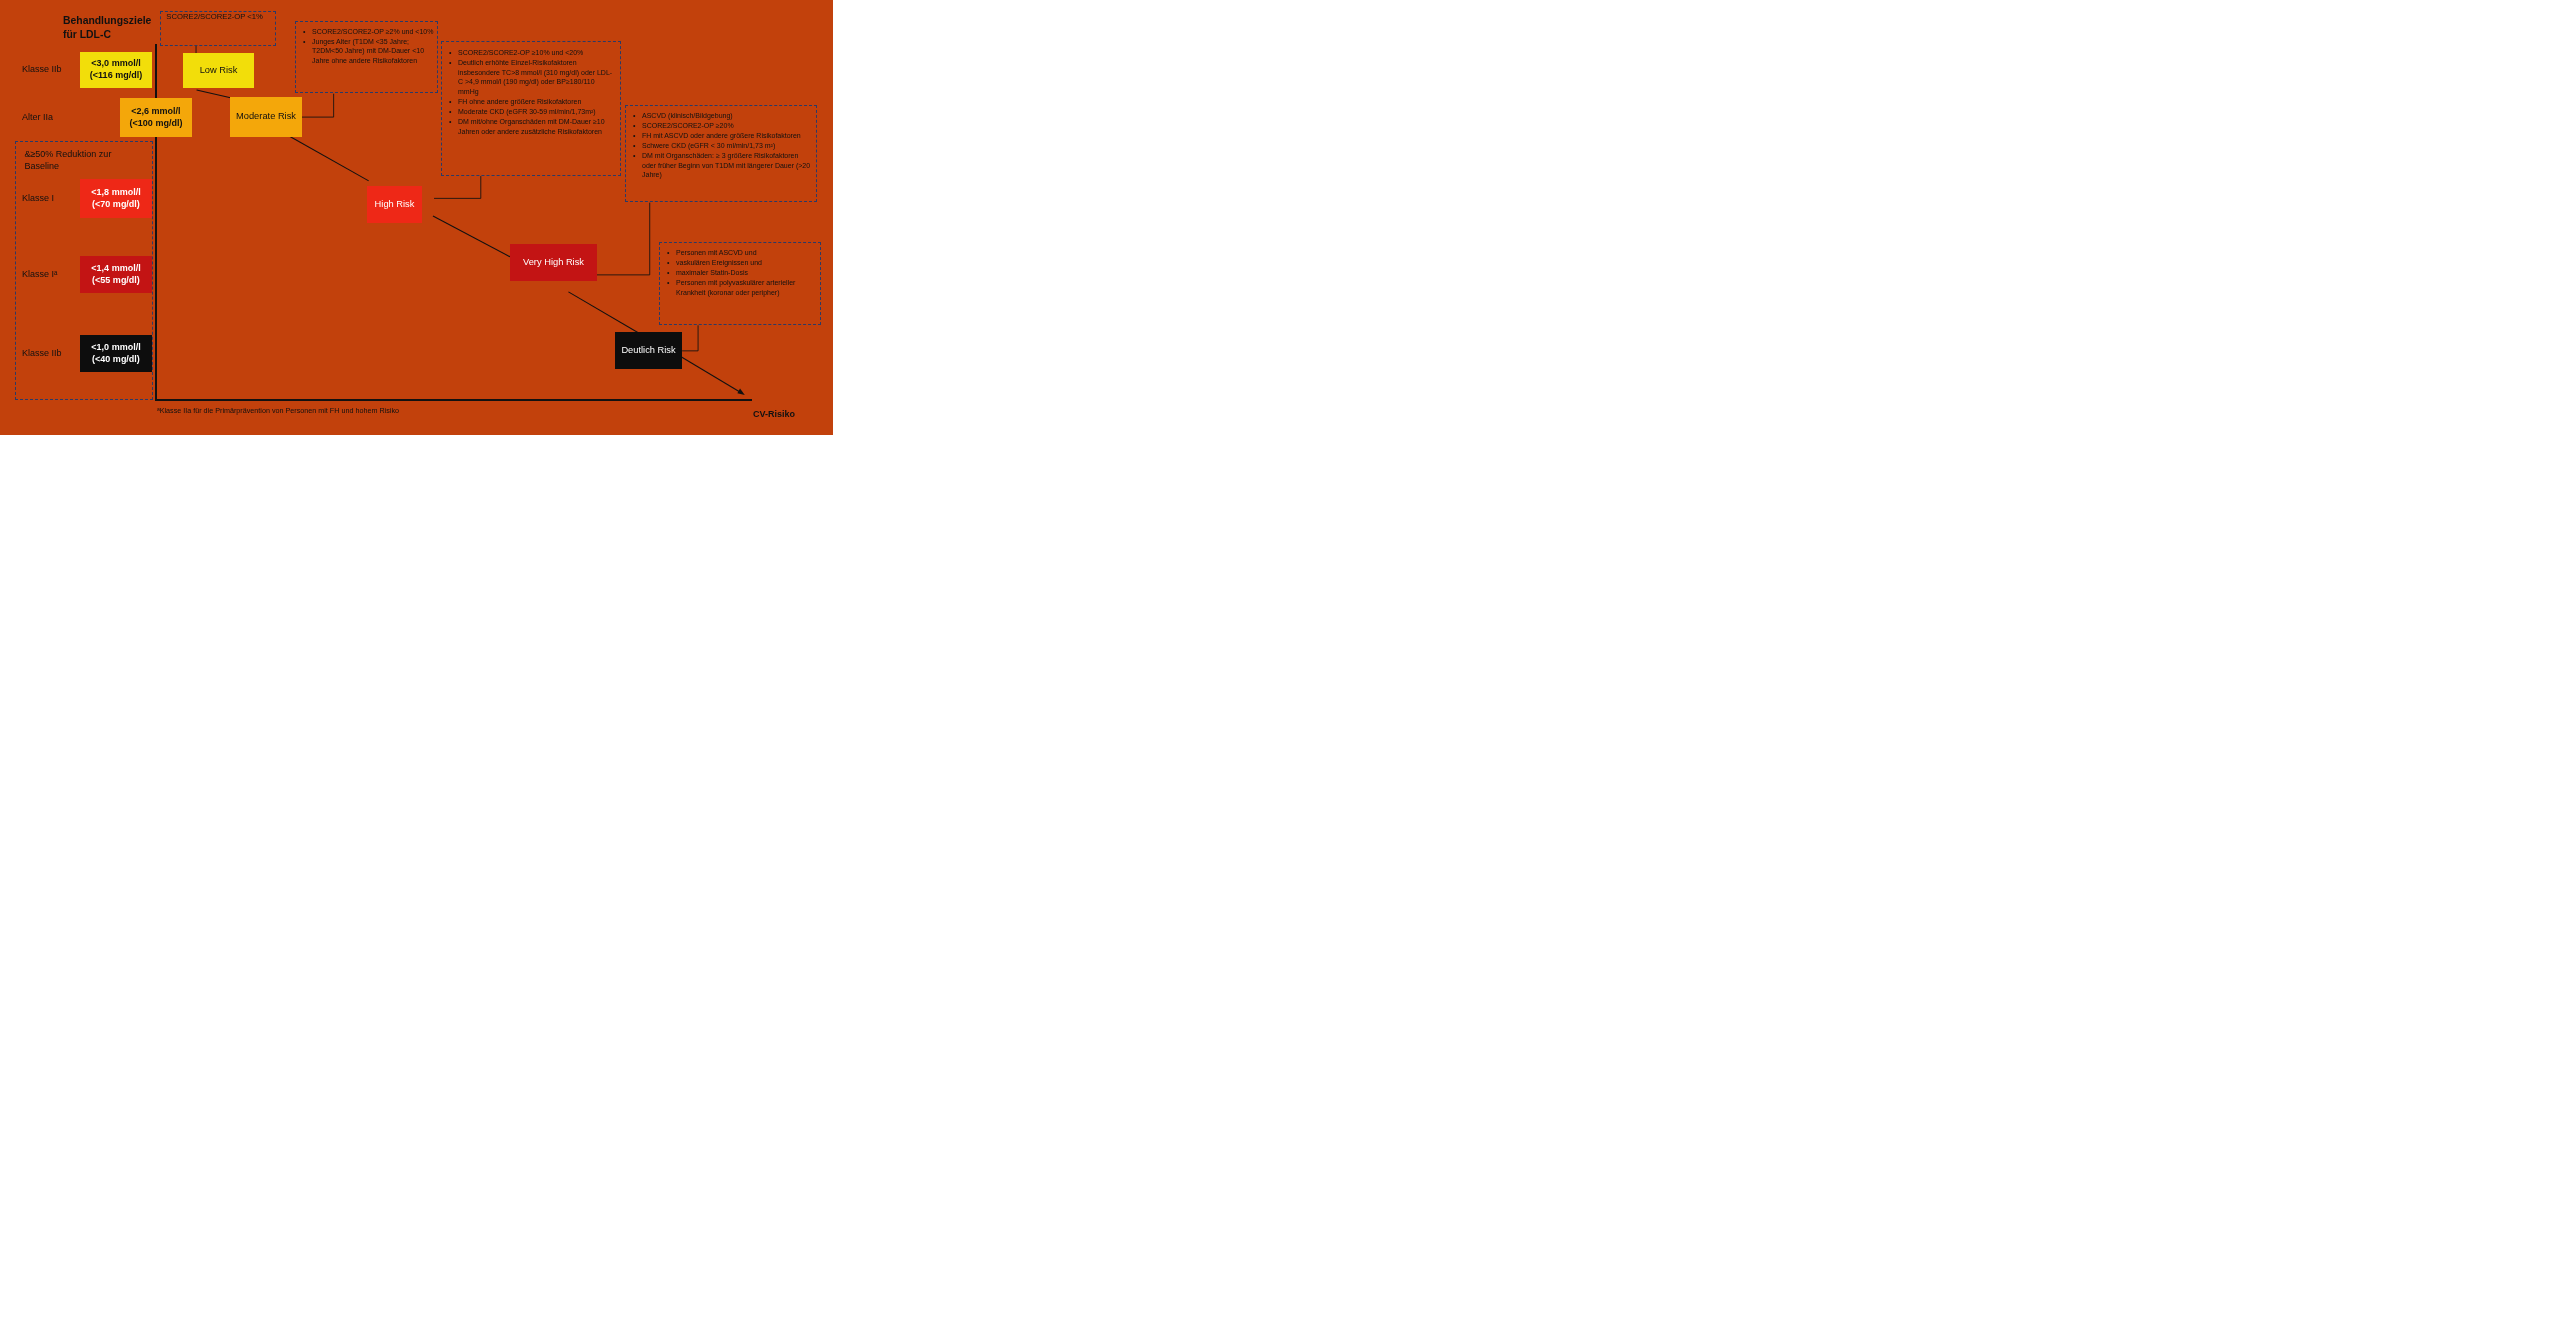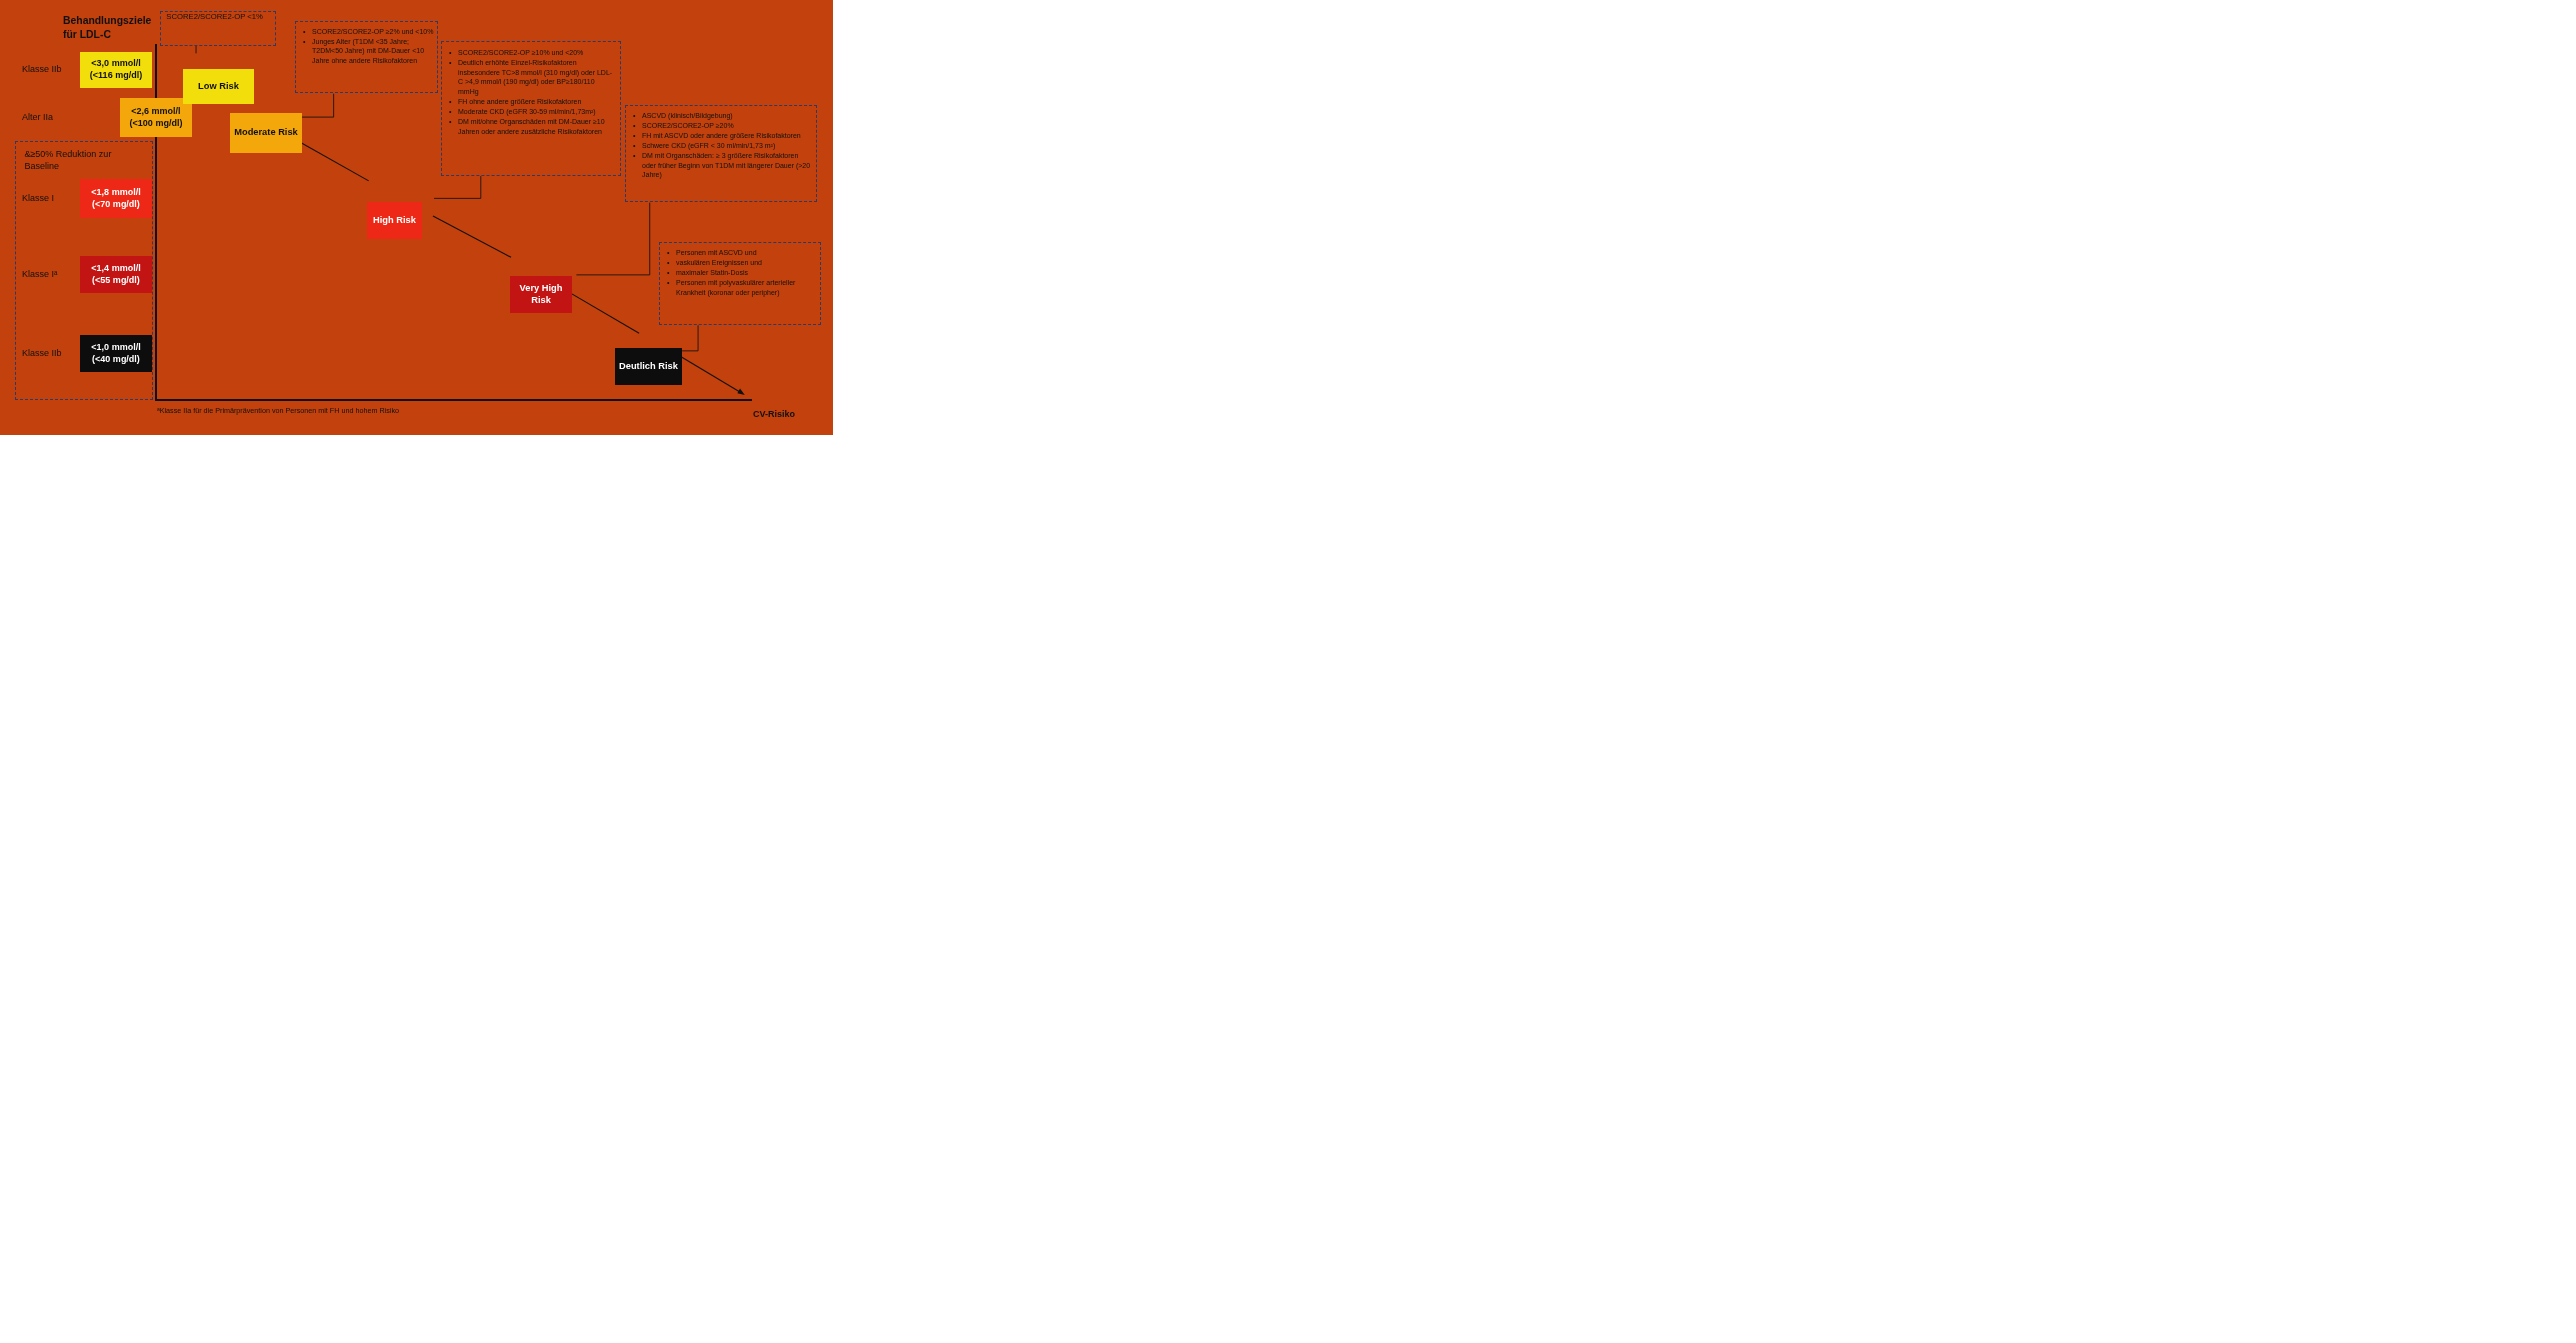--- a/index.html
+++ b/index.html
@@ -21,25 +21,25 @@
   .dashed{border:1.1px dashed #2b3a67;background:transparent;}
   .goal-group{left:15.4px;top:141px;width:136px;height:257px;}
   .reduction-note{left:24.4px;top:149px;width:114px;font-size:9px;font-weight:500;line-height:1.3;}
   
   .y-axis{left:155px;top:44px;width:1.6px;height:356px;background:#111;}
   .x-axis{left:155px;top:399px;width:597px;height:1.6px;background:#111;}
   .x-axis-label{left:753px;top:409px;font-size:9px;font-weight:700;white-space:nowrap;}
   .footnote{left:157px;top:406px;font-size:7.2px;font-weight:400;white-space:nowrap;}
   
   .risk-box{display:flex;align-items:center;justify-content:center;text-align:center;
-    font-weight:700;font-size:9.3px;line-height:1.28;margin-top:16px;}
+    font-weight:400;font-size:9.3px;line-height:1.28;}
   .risk-low{left:183px;top:53px;width:71px;height:35px;}
   .risk-moderate{left:230px;top:97px;width:72px;height:40px;}
   .risk-high{left:367px;top:186px;width:55px;height:37px;}
-  .risk-veryhigh{left:510px;top:260px;width:62px;height:37px;}
+  .risk-veryhigh{left:510px;top:244px;width:87px;height:37px;}
   .risk-extreme{left:615px;top:332px;width:67px;height:37px;}
   
   .criteria{font-size:7px;line-height:1.36;}
   .criteria ul{margin:0;padding:0;list-style:none;}
   .criteria li{position:relative;padding-left:12.8px;margin:0 0 0.5px 0;}
   .criteria li::before{content:"\2022";position:absolute;left:3.7px;top:0;}
   .crit-low{left:160px;top:10.6px;width:116px;height:35px;display:flex;
     padding:0 5.3px;box-sizing:border-box;font-size:7.7px;}
   .crit-moderate{left:295px;top:21px;width:143px;height:72px;padding:4.8px 3.2px;box-sizing:border-box;}
   .crit-high{left:441px;top:41px;width:180px;height:135px;padding:6.4px 3.2px;box-sizing:border-box;}

